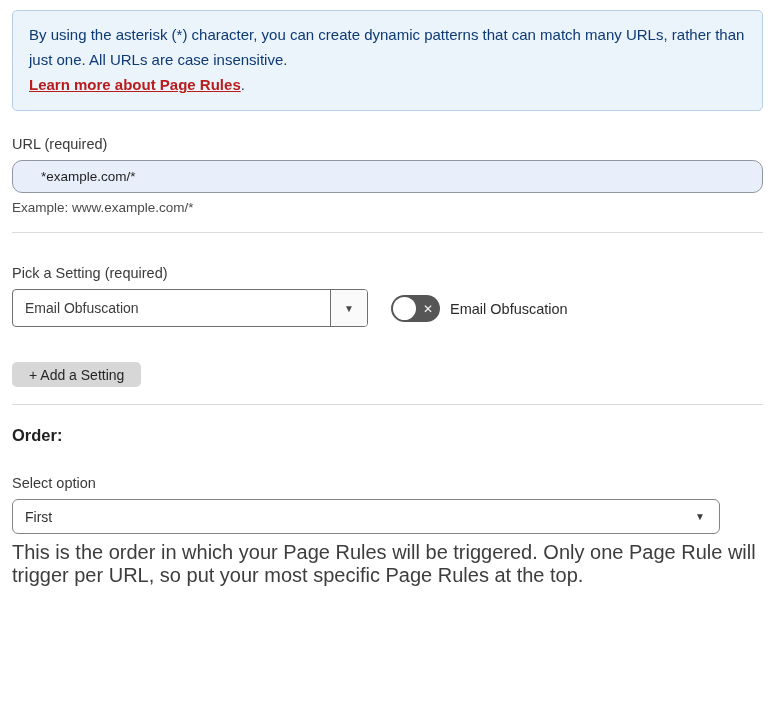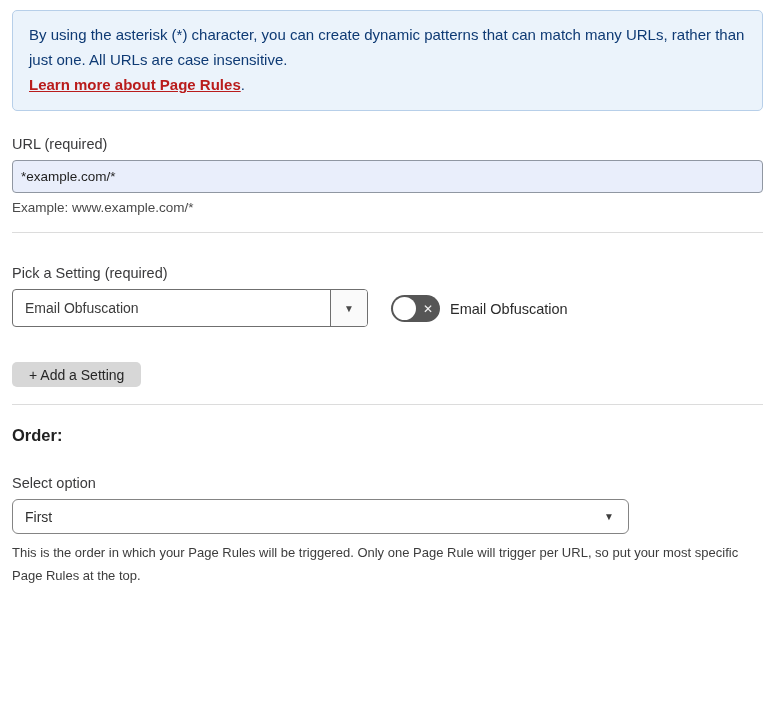--- a/index.html
+++ b/index.html
@@ -49,22 +49,22 @@
     font-size: 14.5px;
     color: #3a3a3c;
     margin-bottom: 8px;
   }
   .url-input {
     display: block;
     width: 751px;
     height: 33px;
     background: #e9eefb;
     border: 1px solid #9097a2;
-    border-radius: 4px;
-    padding: 0 8px;
+    border-radius: 10px;
+    padding: 0 28px;
     font-family: "Liberation Sans", sans-serif;
     font-size: 13.5px;
     color: #1f1f1f;
     outline: none;
   }
   .hint-text {
     font-size: 13.5px;
     color: #4a4a4a;
     margin-top: 7px;
   }
@@ -172,41 +172,41 @@
   .btn-gray {
     background: #d7d7d7;
     color: #262626;
   }
   .add-setting-btn { margin-top: 35px; }
   .divider-2 { margin-top: 17px; }
 
   
   .order-label { margin-top: 30px; }
   .select-box {
-    width: 617px;
+    width: 708px;
     height: 35px;
     border: 1px solid #848484;
     border-radius: 6px;
     background: #ffffff;
     display: flex;
     align-items: center;
     justify-content: space-between;
     padding: 0 14px 0 12px;
     cursor: pointer;
   }
   .select-box .select-value {
     font-size: 14px;
     color: #2f2f2f;
   }
   .select-box .select-arrow {
     font-size: 10px;
     color: #3d3d3d;
   }
   .help-text {
-    font-size: 13px;
+    font-size: 20px;
     color: #3d3d3d;
     line-height: 23px;
     margin-top: 7px;
     max-width: 751px;
   }
 </style>
 </head>
 <body>
 
 <div class="page">

